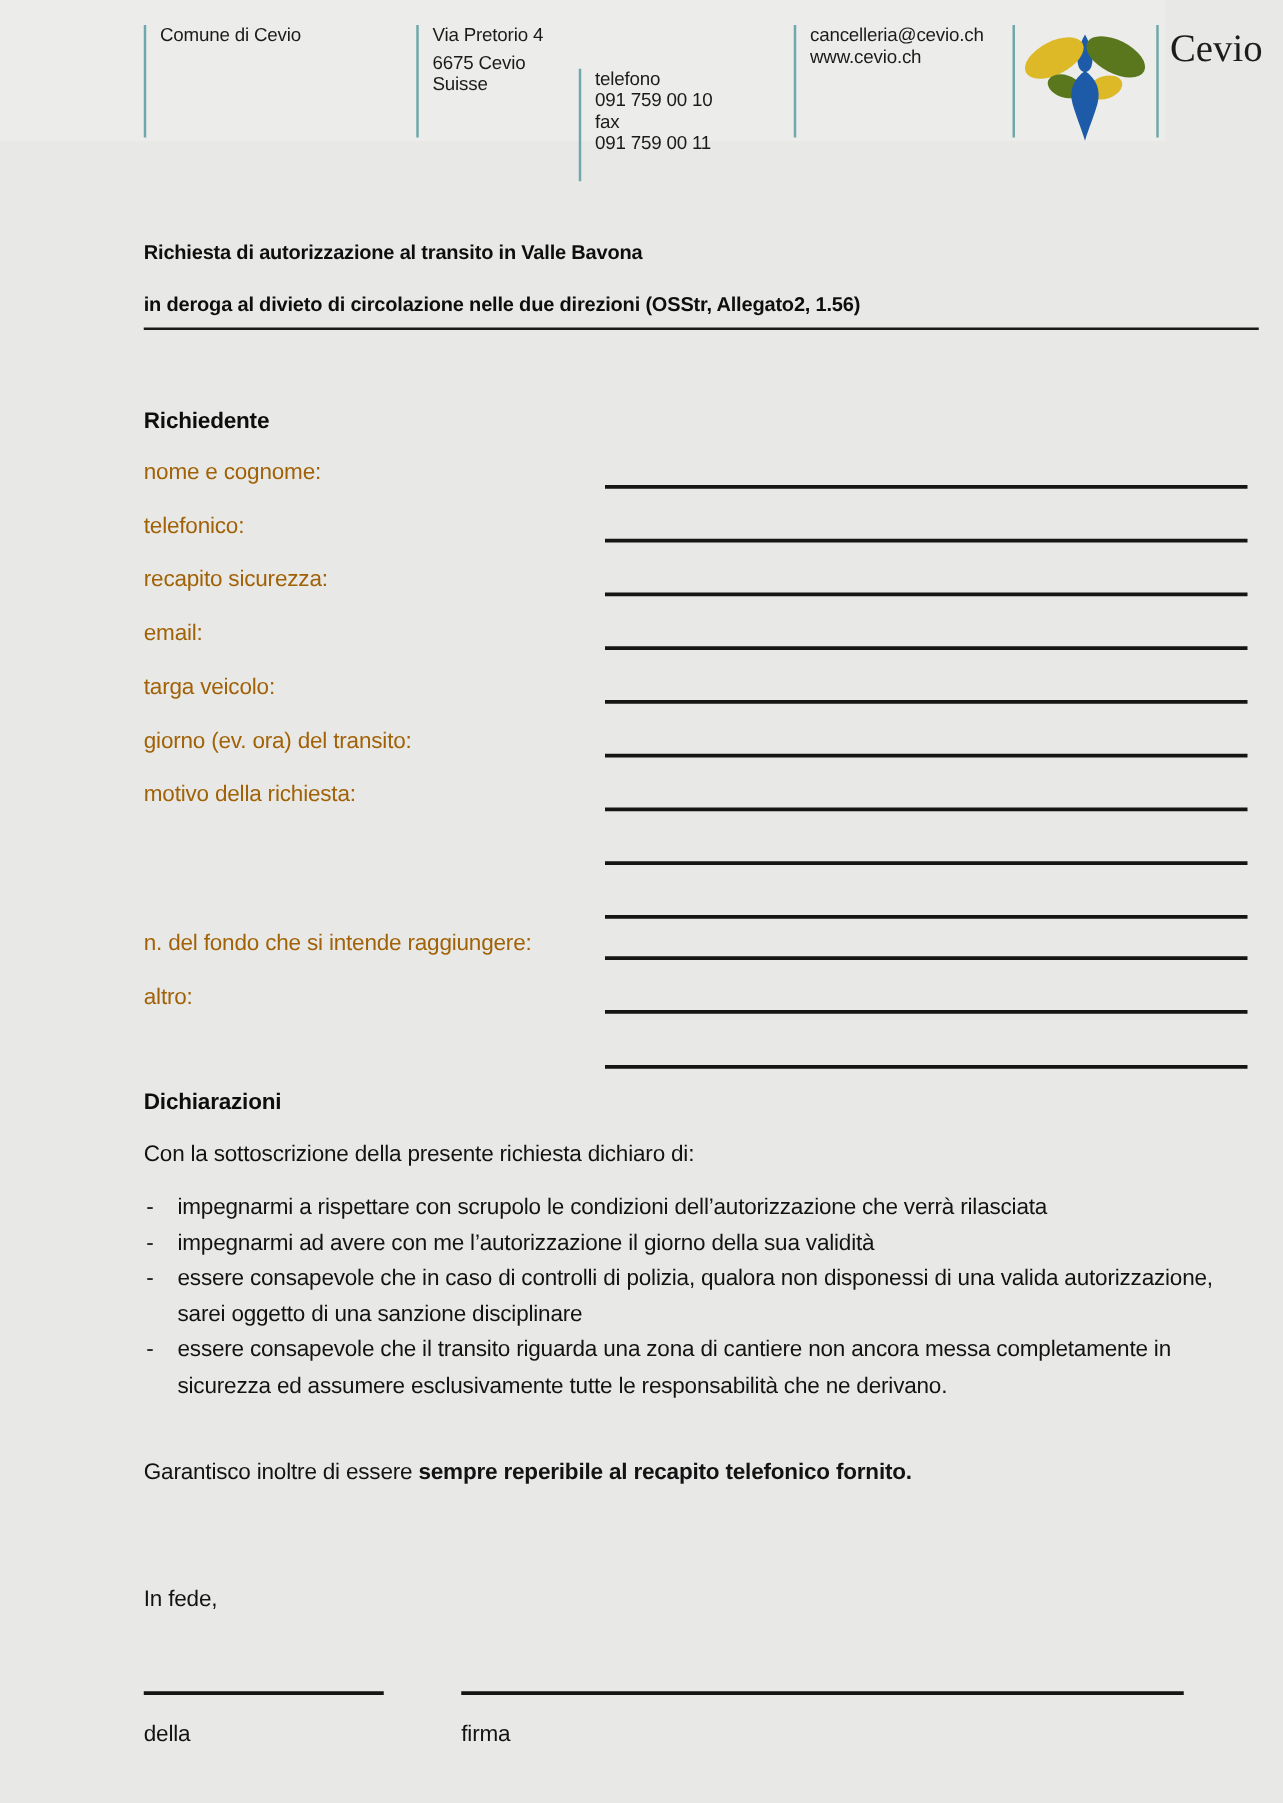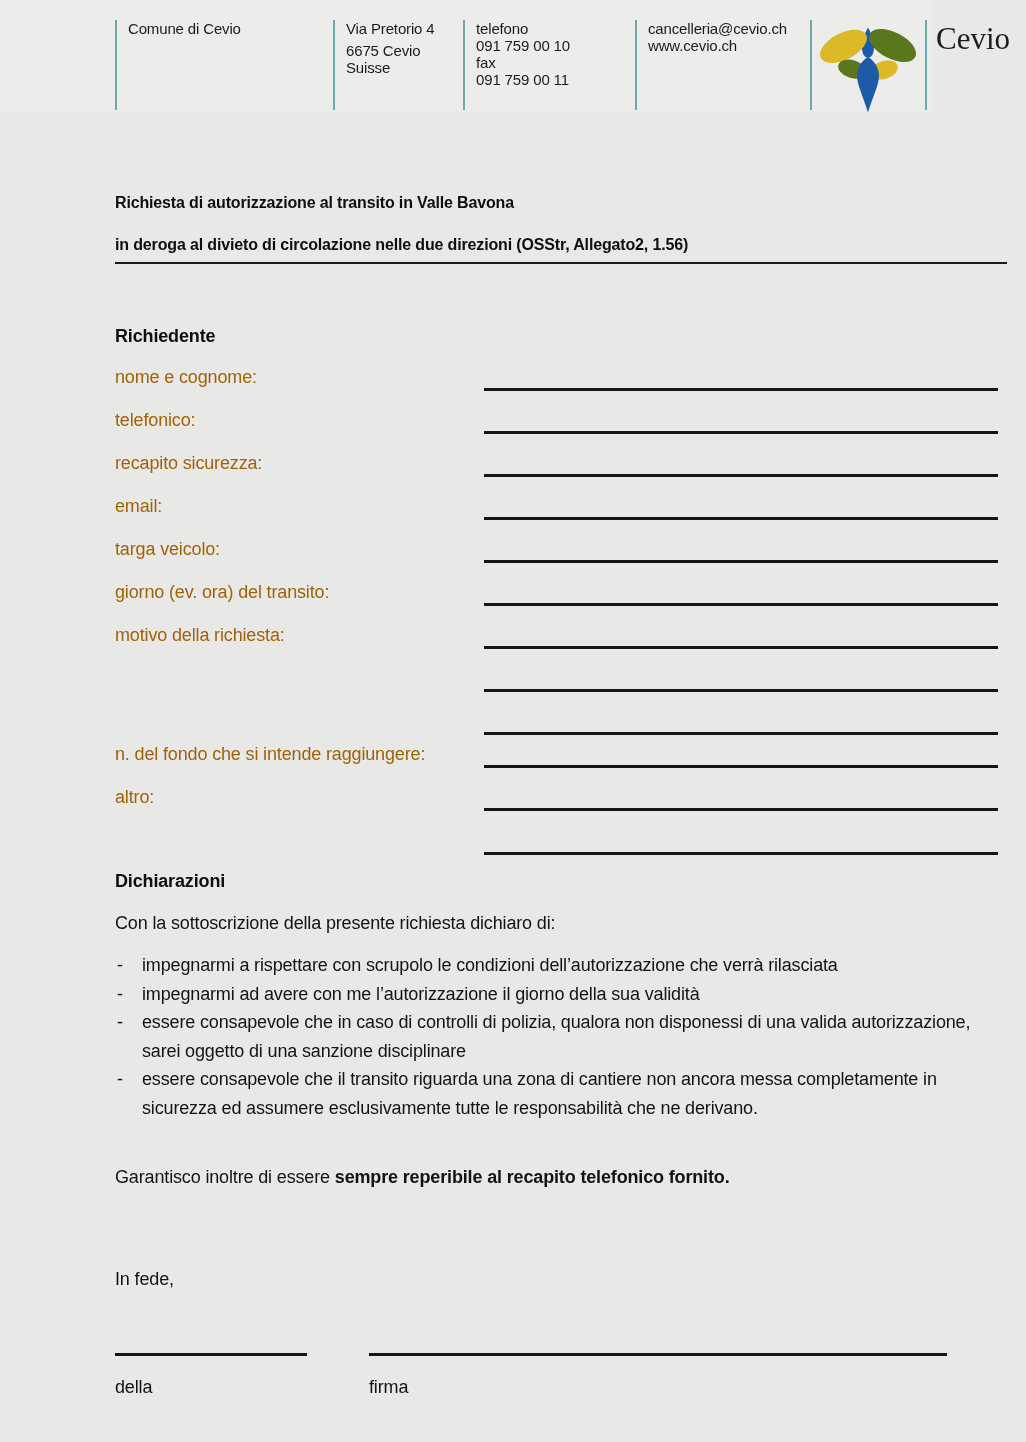--- a/index.html
+++ b/index.html
@@ -60,21 +60,21 @@
     <span>Comune di Cevio</span>
   </div>
 
   <div class="hcol" style="left:290px;margin-left:43px;">
     <span>Via Pretorio 4</span>
     <span class="gap"></span>
     <span>6675 Cevio</span><br>
     <span>Suisse</span>
   </div>
 
-  <div class="hcol" style="left:463px;">
+  <div class="hcol" style="left:463px;margin-top:35px;">
     <span>telefono</span><br>
     <span>091 759 00 10</span><br>
     <span>fax</span><br>
     <span>091 759 00 11</span>
   </div>
 
   <div class="hcol" style="left:635px;">
     <span>cancelleria@cevio.ch</span><br>
     <span>www.cevio.ch</span>
   </div>

